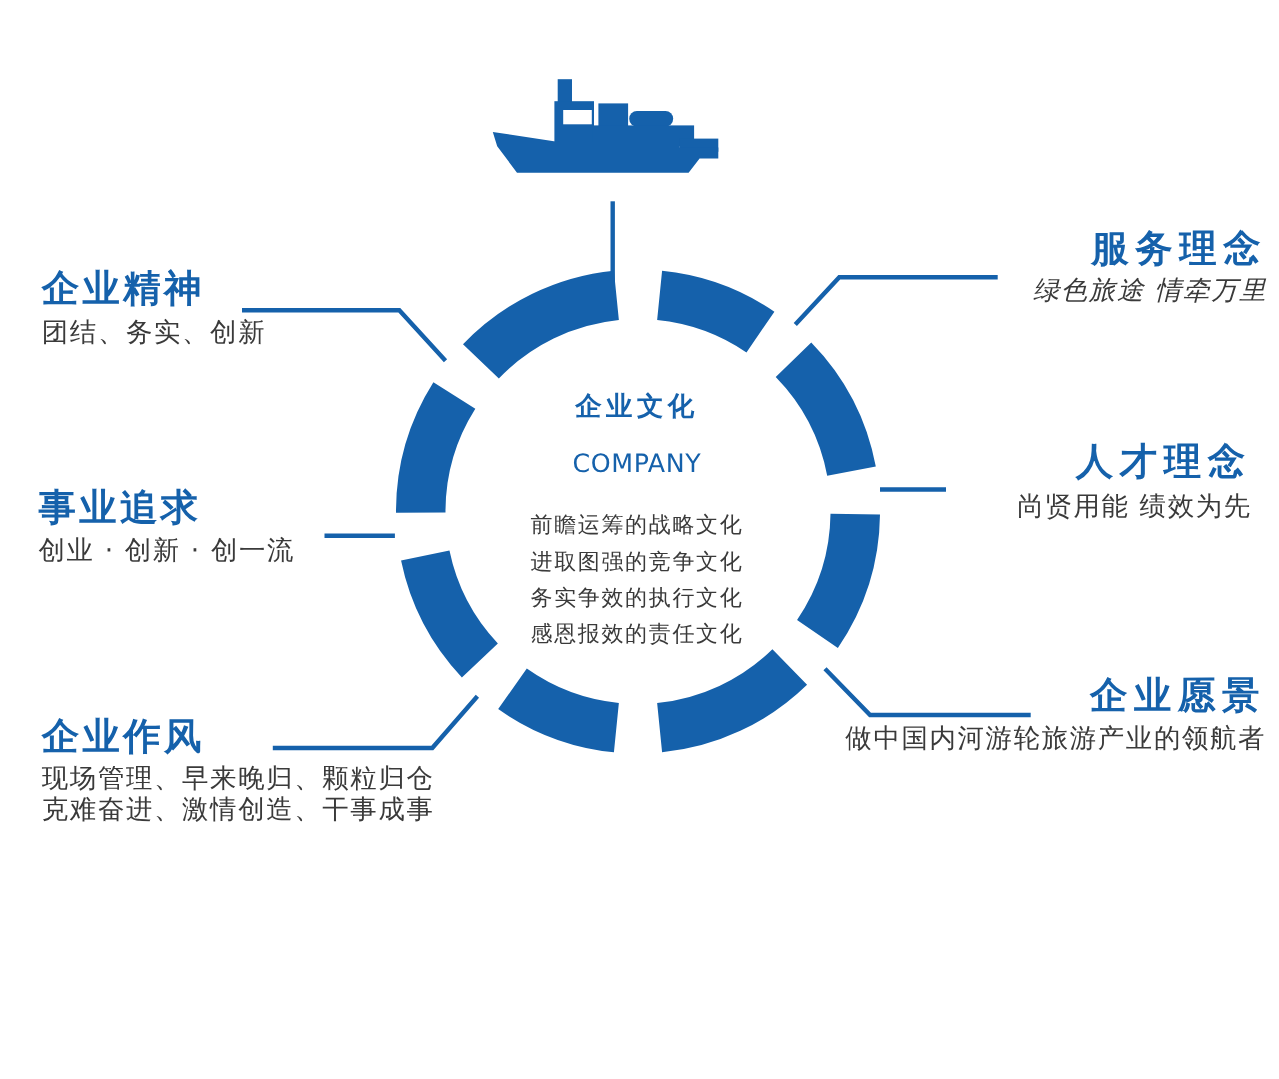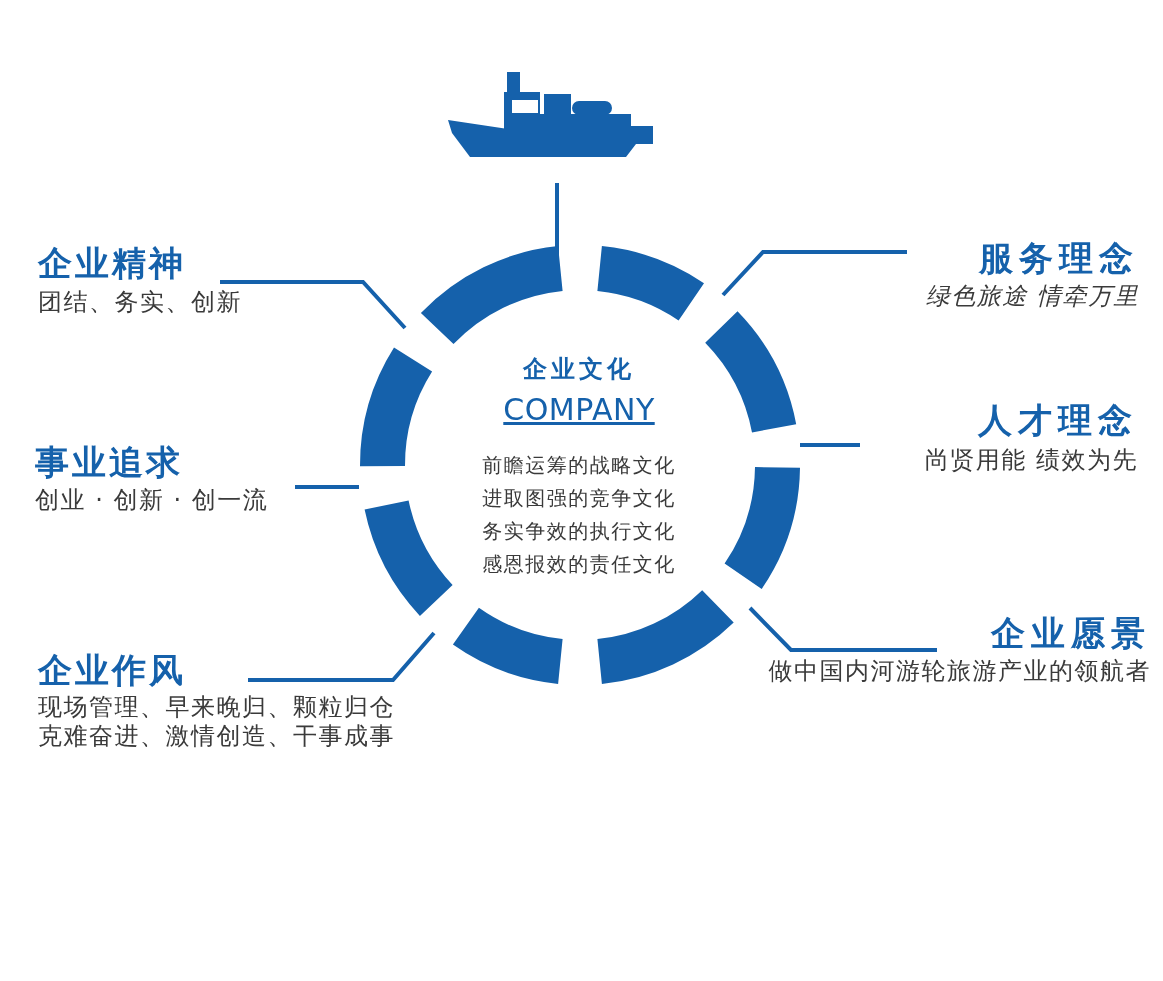--- a/index.html
+++ b/index.html
@@ -34,38 +34,38 @@
   }
   .right{text-align:right;}
   .sec{position:absolute;}
   #sec-spirit{left:38px;top:243px;}
   #sec-spirit .sec-line{margin-top:5px;}
   #sec-pursuit{left:35px;top:442px;}
   #sec-pursuit .sec-line{margin-top:4px;}
   #sec-style{left:38px;top:650px;}
   #sec-style .sec-line{margin-top:3px;}
   #sec-style .sec-line + .sec-line{margin-top:0;}
-  #sec-service{right:24px;top:206px;margin-top:32px;}
+  #sec-service{right:11px;top:206px;}
   #sec-service .sec-line{margin-top:4px;font-style:italic;}
   #sec-talent{right:25px;top:400px;}
   #sec-talent .sec-line{margin-top:6px;}
   #sec-vision{right:12px;top:613px;}
   #sec-vision .sec-line{margin-top:4px;}
   #center-block{
     position:absolute;
     left:428px;top:353px;width:302px;
     text-align:center;
   }
   .c-title{
     font-size:24px;font-weight:700;color:var(--blue);
     letter-spacing:4px;line-height:32px;
   }
   .c-sub{
-    font-size:30px;font-weight:400;color:var(--blue);
-    letter-spacing:0.5px;line-height:30px;margin-top:10px;text-decoration:underline;
+    font-size:23px;font-weight:400;color:var(--blue);
+    letter-spacing:0.5px;line-height:30px;margin-top:22px;
   }
   .c-lines{margin-top:24px;}
   .c-line{
     font-size:20px;font-weight:500;color:var(--dark);
     letter-spacing:1.5px;line-height:33px;white-space:nowrap;
   }
 </style>
 </head>
 <body>
 

